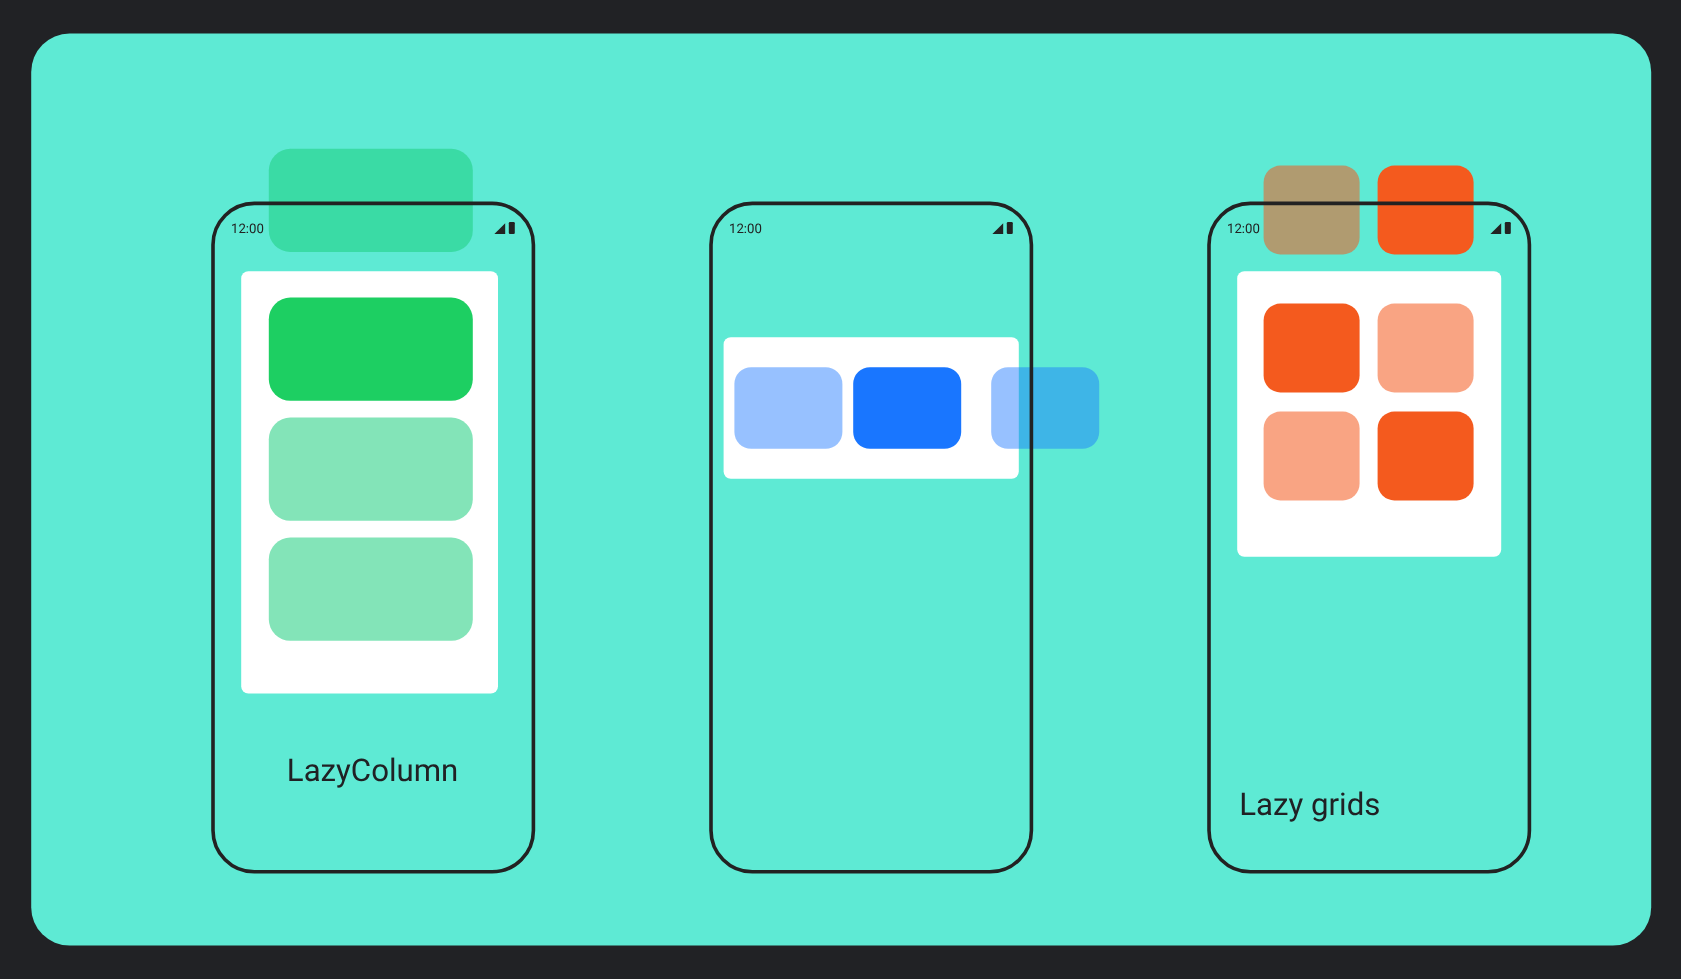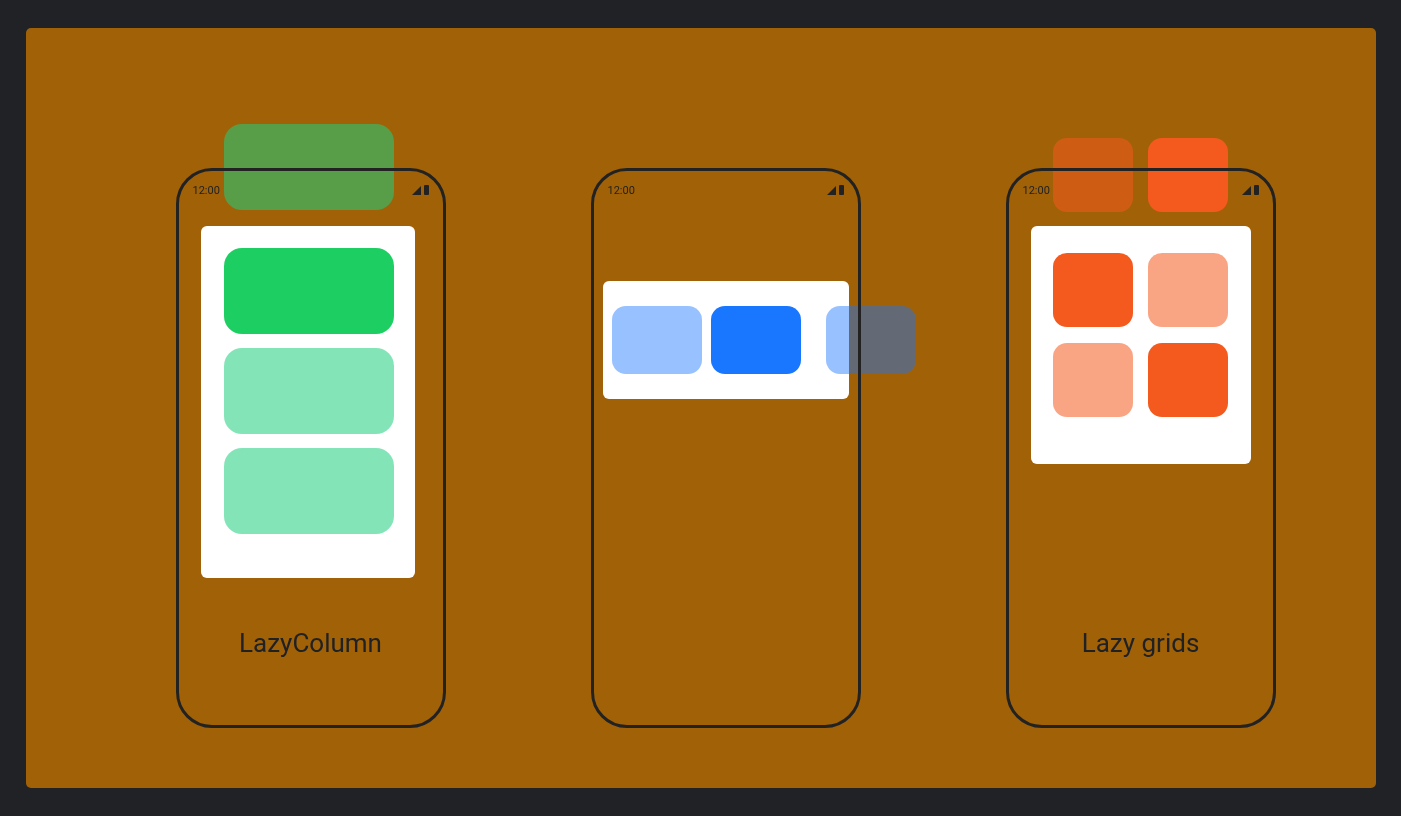--- a/index.html
+++ b/index.html
@@ -7,22 +7,22 @@
   body {
     background: #212225;
     font-family: -apple-system, BlinkMacSystemFont, "Segoe UI", Roboto, sans-serif;
     display: flex;
     align-items: center;
     justify-content: center;
   }
   .canvas {
     width: 1350px;
     height: 760px;
-    background: #a16207;
-    border-radius: 5px;
+    background: #5eead4;
+    border-radius: 32px;
     position: relative;
   }
   .phone {
     position: absolute;
     width: 270px;
     height: 560px;
     border: 3px solid #222;
     border-radius: 36px;
     background: transparent;
   }
@@ -54,21 +54,21 @@
     position: absolute;
     top: 600px;
     width: 270px;
     text-align: center;
     font-size: 26px;
     color: #202124;
     font-weight: 400;
   }
   .label-1 { left: 150px; }
   .label-2 { left: 565px; }
-  .label-3 { left: 980px; }
+  .label-3 { left: 931px; margin-top: 28px; }
 
   
   .col-container {
     position: absolute;
     left: 175px; top: 198px;
     width: 214px; height: 352px;
     background: #fff;
     border-radius: 6px;
   }
   .col-item {

